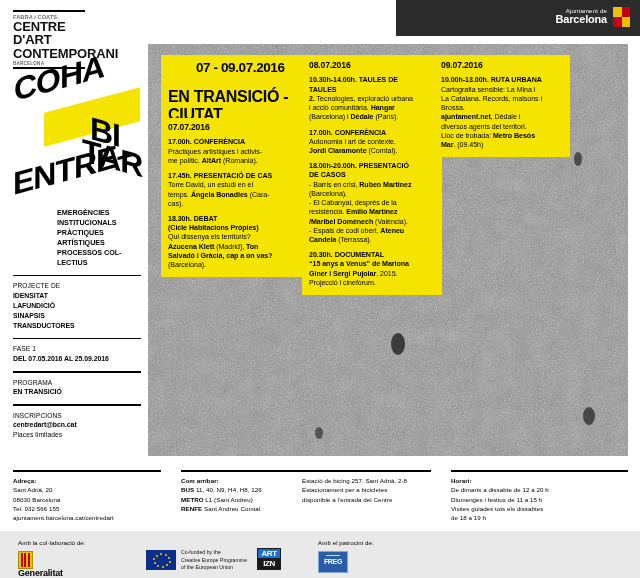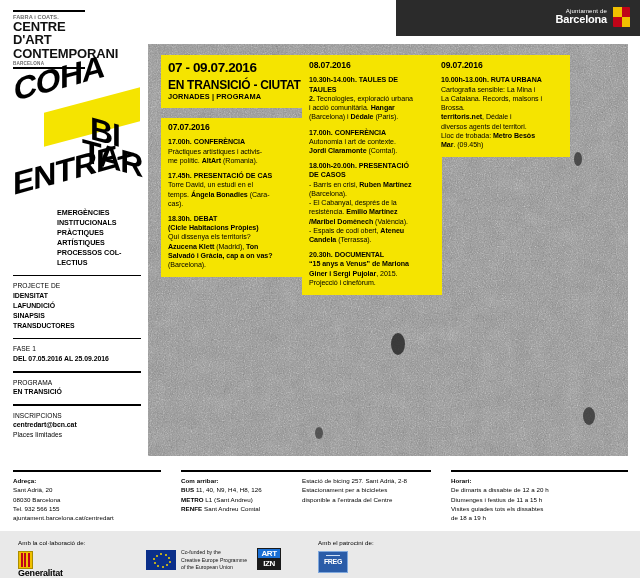--- a/index.html
+++ b/index.html
@@ -80,22 +80,22 @@
   .ybox{background:#f5e400;position:absolute;}
 
   
   .c1h{left:13px;top:11px;width:134px;padding:6px 7px 7px;}
   .c1b{left:13px;top:74px;width:134px;padding:5px 7px 7px;}
   
   .c2{left:154px;top:11px;width:126px;padding:6px 7px 7px;}
   
   .c3{left:286px;top:11px;width:122px;padding:6px 7px 7px;}
 
-  .bigdate{font-size:13.5px;font-weight:bold;letter-spacing:-.4px;line-height:1.1;}
-  .subttl{font-size:12px;font-weight:bold;letter-spacing:-.3px;line-height:1.12;margin-top:3px;}
+  .bigdate{font-size:13.5px;font-weight:bold;letter-spacing:-.4px;line-height:1.1;margin-left:28px;}
+  .subttl{font-size:16px;font-weight:bold;letter-spacing:-.3px;line-height:1.12;margin-top:12px;}
   .subttl2{font-size:7.4px;font-weight:bold;letter-spacing:.1px;line-height:1.1;margin-top:1px;}
   .daydate{font-size:8.6px;font-weight:bold;letter-spacing:-.15px;line-height:1.1;}
   .ev{margin-top:6px;}
   .ev:first-of-type{margin-top:4px;}
   .evh{font-size:7.1px;font-weight:bold;line-height:1.3;letter-spacing:-.05px;}
   .evb{font-size:7.1px;line-height:1.3;letter-spacing:-.05px;}
   .evb b{font-weight:bold;}
 
   
   .frule{position:absolute;height:1.6px;background:#000;top:470px;}
@@ -313,21 +313,21 @@
       </div>
 
       <div class="ybox c3">
         <div class="daydate">09.07.2016</div>
         <div class="ev">
           <div class="evh">10.00h-13.00h. RUTA URBANA</div>
           <div class="evb">
             <span>Cartografia sensible: La Mina i</span><br>
             <span>La Catalana. Records, malsons i</span><br>
             <span>Brossa.</span><br>
-            <b>territoris.net</b><span>, Dédale i</span><br>
+            <b>ajuntament.net</b><span>, Dédale i</span><br>
             <span>diversos agents del territori.</span><br>
             <span>Lloc de trobada: </span><b>Metro Besòs</b><br>
             <b>Mar</b><span>. (09.45h)</span>
           </div>
         </div>
       </div>
 
     </div>
   </div>
 

